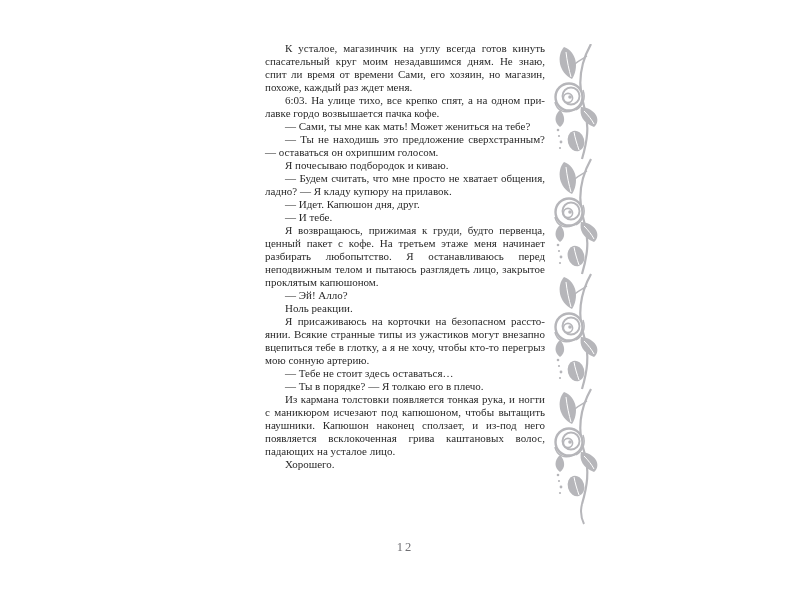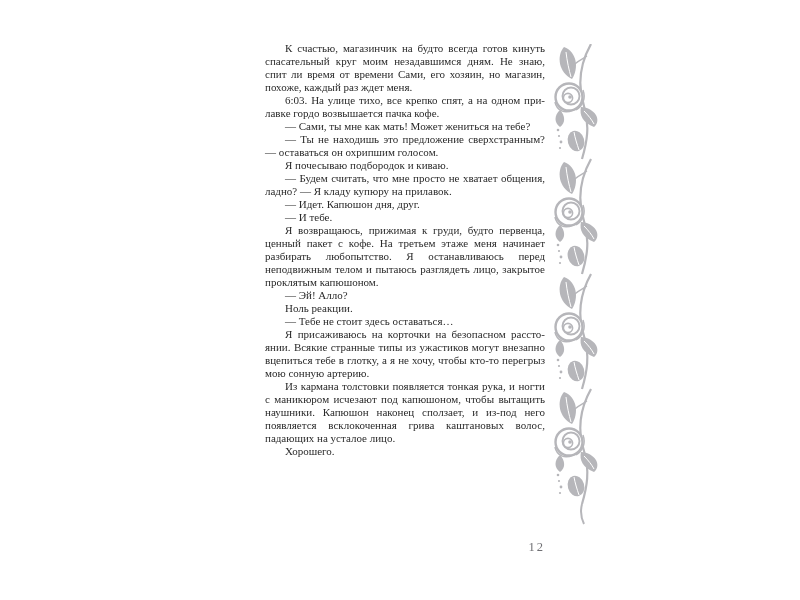--- a/index.html
+++ b/index.html
@@ -29,52 +29,53 @@
     -webkit-hyphens:manual;hyphens:manual;
   }
   .text-column p{
     margin:0;
     text-indent:20px;
     text-align:justify;
   }
   .page-number{
     position:absolute;
     left:265px;top:540px;width:280px;
-    text-align:right;
+    text-align:center;
     font-size:12.5px;
     letter-spacing:2px;
     color:var(--page-number);
   }
   .vine{
     position:absolute;
     left:551px;top:44px;
     width:72px;height:482px;
     color:var(--decoration);
   }
   .vine svg{display:block;width:100%;height:100%;}
 </style>
 </head>
 <body>
 
 <div class="page">
 
   <div class="text-column">
-      <p>К счастью, магазинчик на будто всегда готов кинуть спасательный круг моим незадавшимся дням. Не знаю, спит ли время от времени Сами, его хозяин, но магазин, похоже, каждый раз ждет меня.</p>
+      <p>К усталое, магазинчик на углу всегда готов кинуть спасательный круг моим незадавшимся дням. Не знаю, спит ли время от времени Сами, его хозяин, но магазин, похоже, каждый раз ждет меня.</p>
       <p>6:03. На улице тихо, все крепко спят, а на одном при­лавке гордо возвышается пачка кофе.</p>
       <p>— Сами, ты мне как мать! Может жениться на тебе?</p>
       <p>— Ты не находишь это предложение сверхстран­ным? — оставаться он охрипшим голосом.</p>
       <p>Я почесываю подбородок и киваю.</p>
       <p>— Будем считать, что мне просто не хватает об­щения, ладно? — Я кладу купюру на прилавок.</p>
       <p>— Идет. Капюшон дня, друг.</p>
       <p>— И тебе.</p>
       <p>Я возвращаюсь, прижимая к груди, будто первенца, ценный пакет с кофе. На третьем этаже меня начи­нает разбирать любопытство. Я останавливаюсь перед неподвижным телом и пытаюсь разглядеть лицо, за­крытое проклятым капюшоном.</p>
       <p>— Эй! Алло?</p>
       <p>Ноль реакции.</p>
+      <p>Я присаживаюсь на корточки на безопасном рассто­янии. Всякие странные типы из ужастиков могут вне­запно вцепиться тебе в глотку, а я не хочу, чтобы кто-то перегрыз мою сонную артерию.</p>
       <p>— Тебе не стоит здесь оставаться…</p>
-      <p>Я присаживаюсь на корточки на безопасном рассто­янии. Всякие странные типы из ужастиков могут вне­запно вцепиться тебе в глотку, а я не хочу, чтобы кто-то перегрыз мою сонную артерию.</p>
+      <p>— Ты в порядке? — Я толкаю его в плечо.</p>
       <p>Из кармана толстовки появляется тонкая рука, и ног­ти с маникюром исчезают под капюшоном, чтобы выта­щить наушники. Капюшон наконец сползает, и из-под него появляется всклокоченная грива каштановых во­лос, падающих на усталое лицо.</p>
       <p>Хорошего.</p>
     </div>
 
   <div class="page-number">12</div>
 
   <div class="vine">
     <svg viewBox="0 0 72 482" xmlns="http://www.w3.org/2000/svg" aria-hidden="true">
       <defs>
         <g id="vine-unit">

